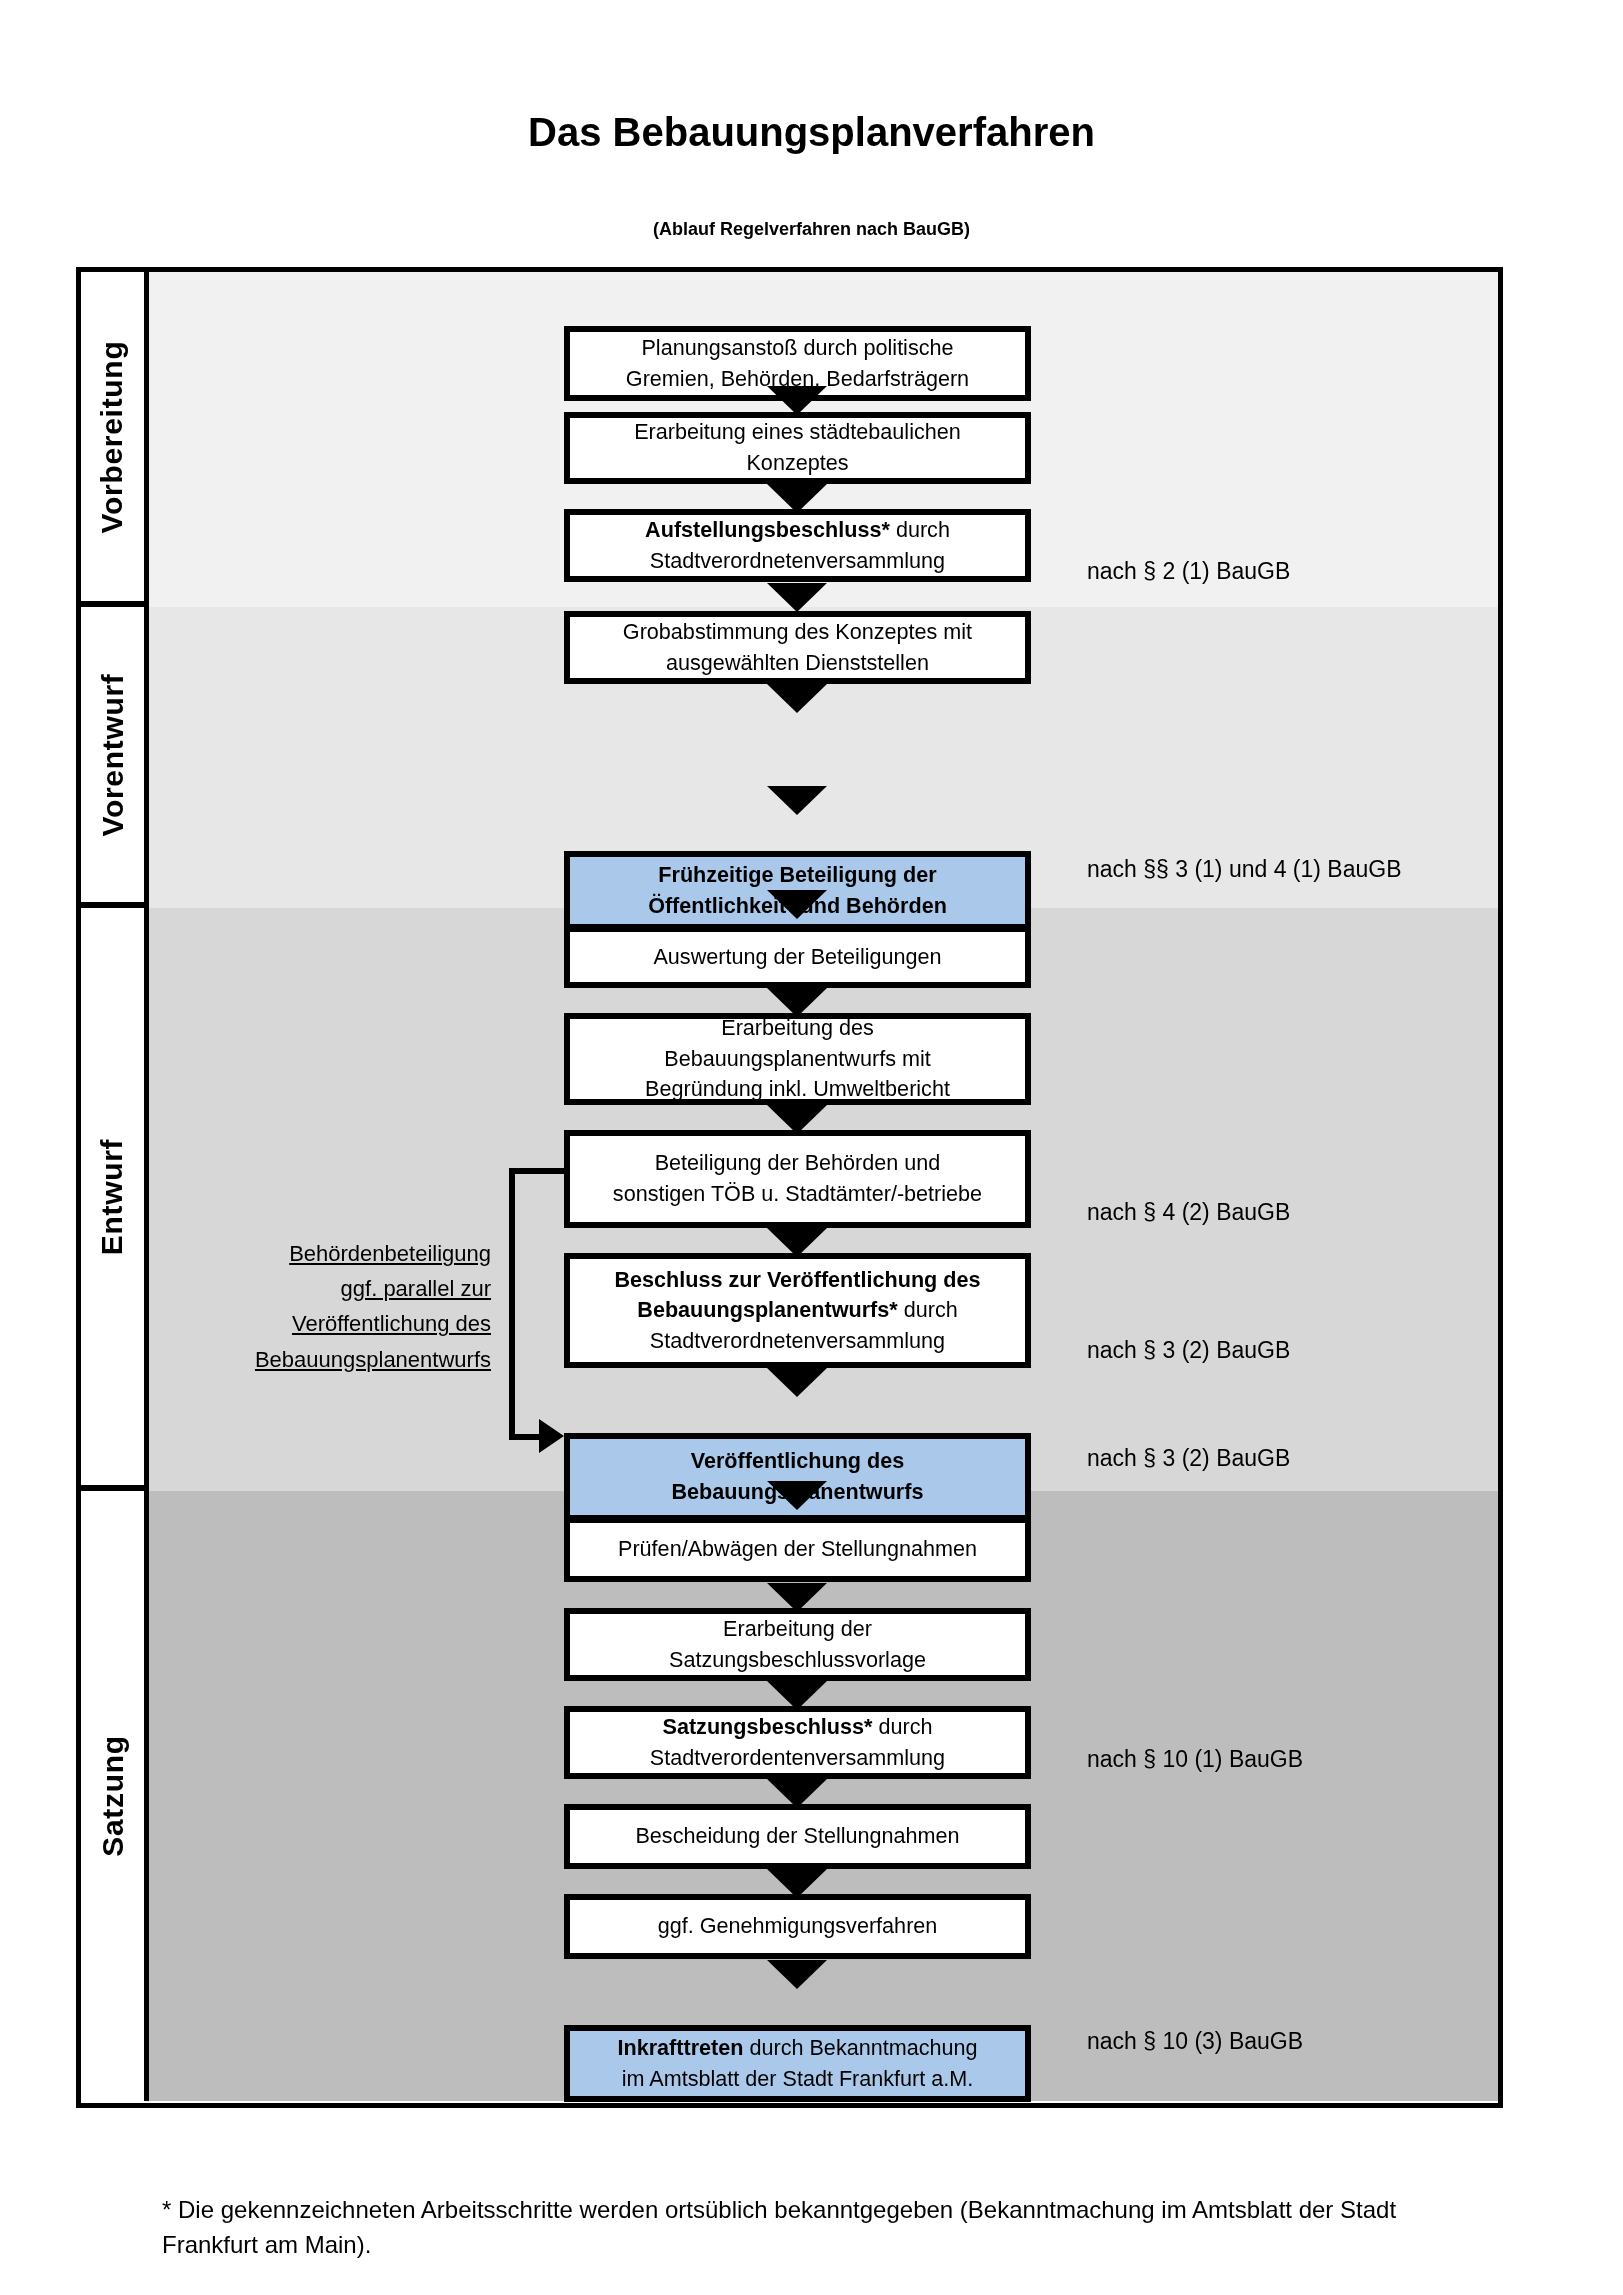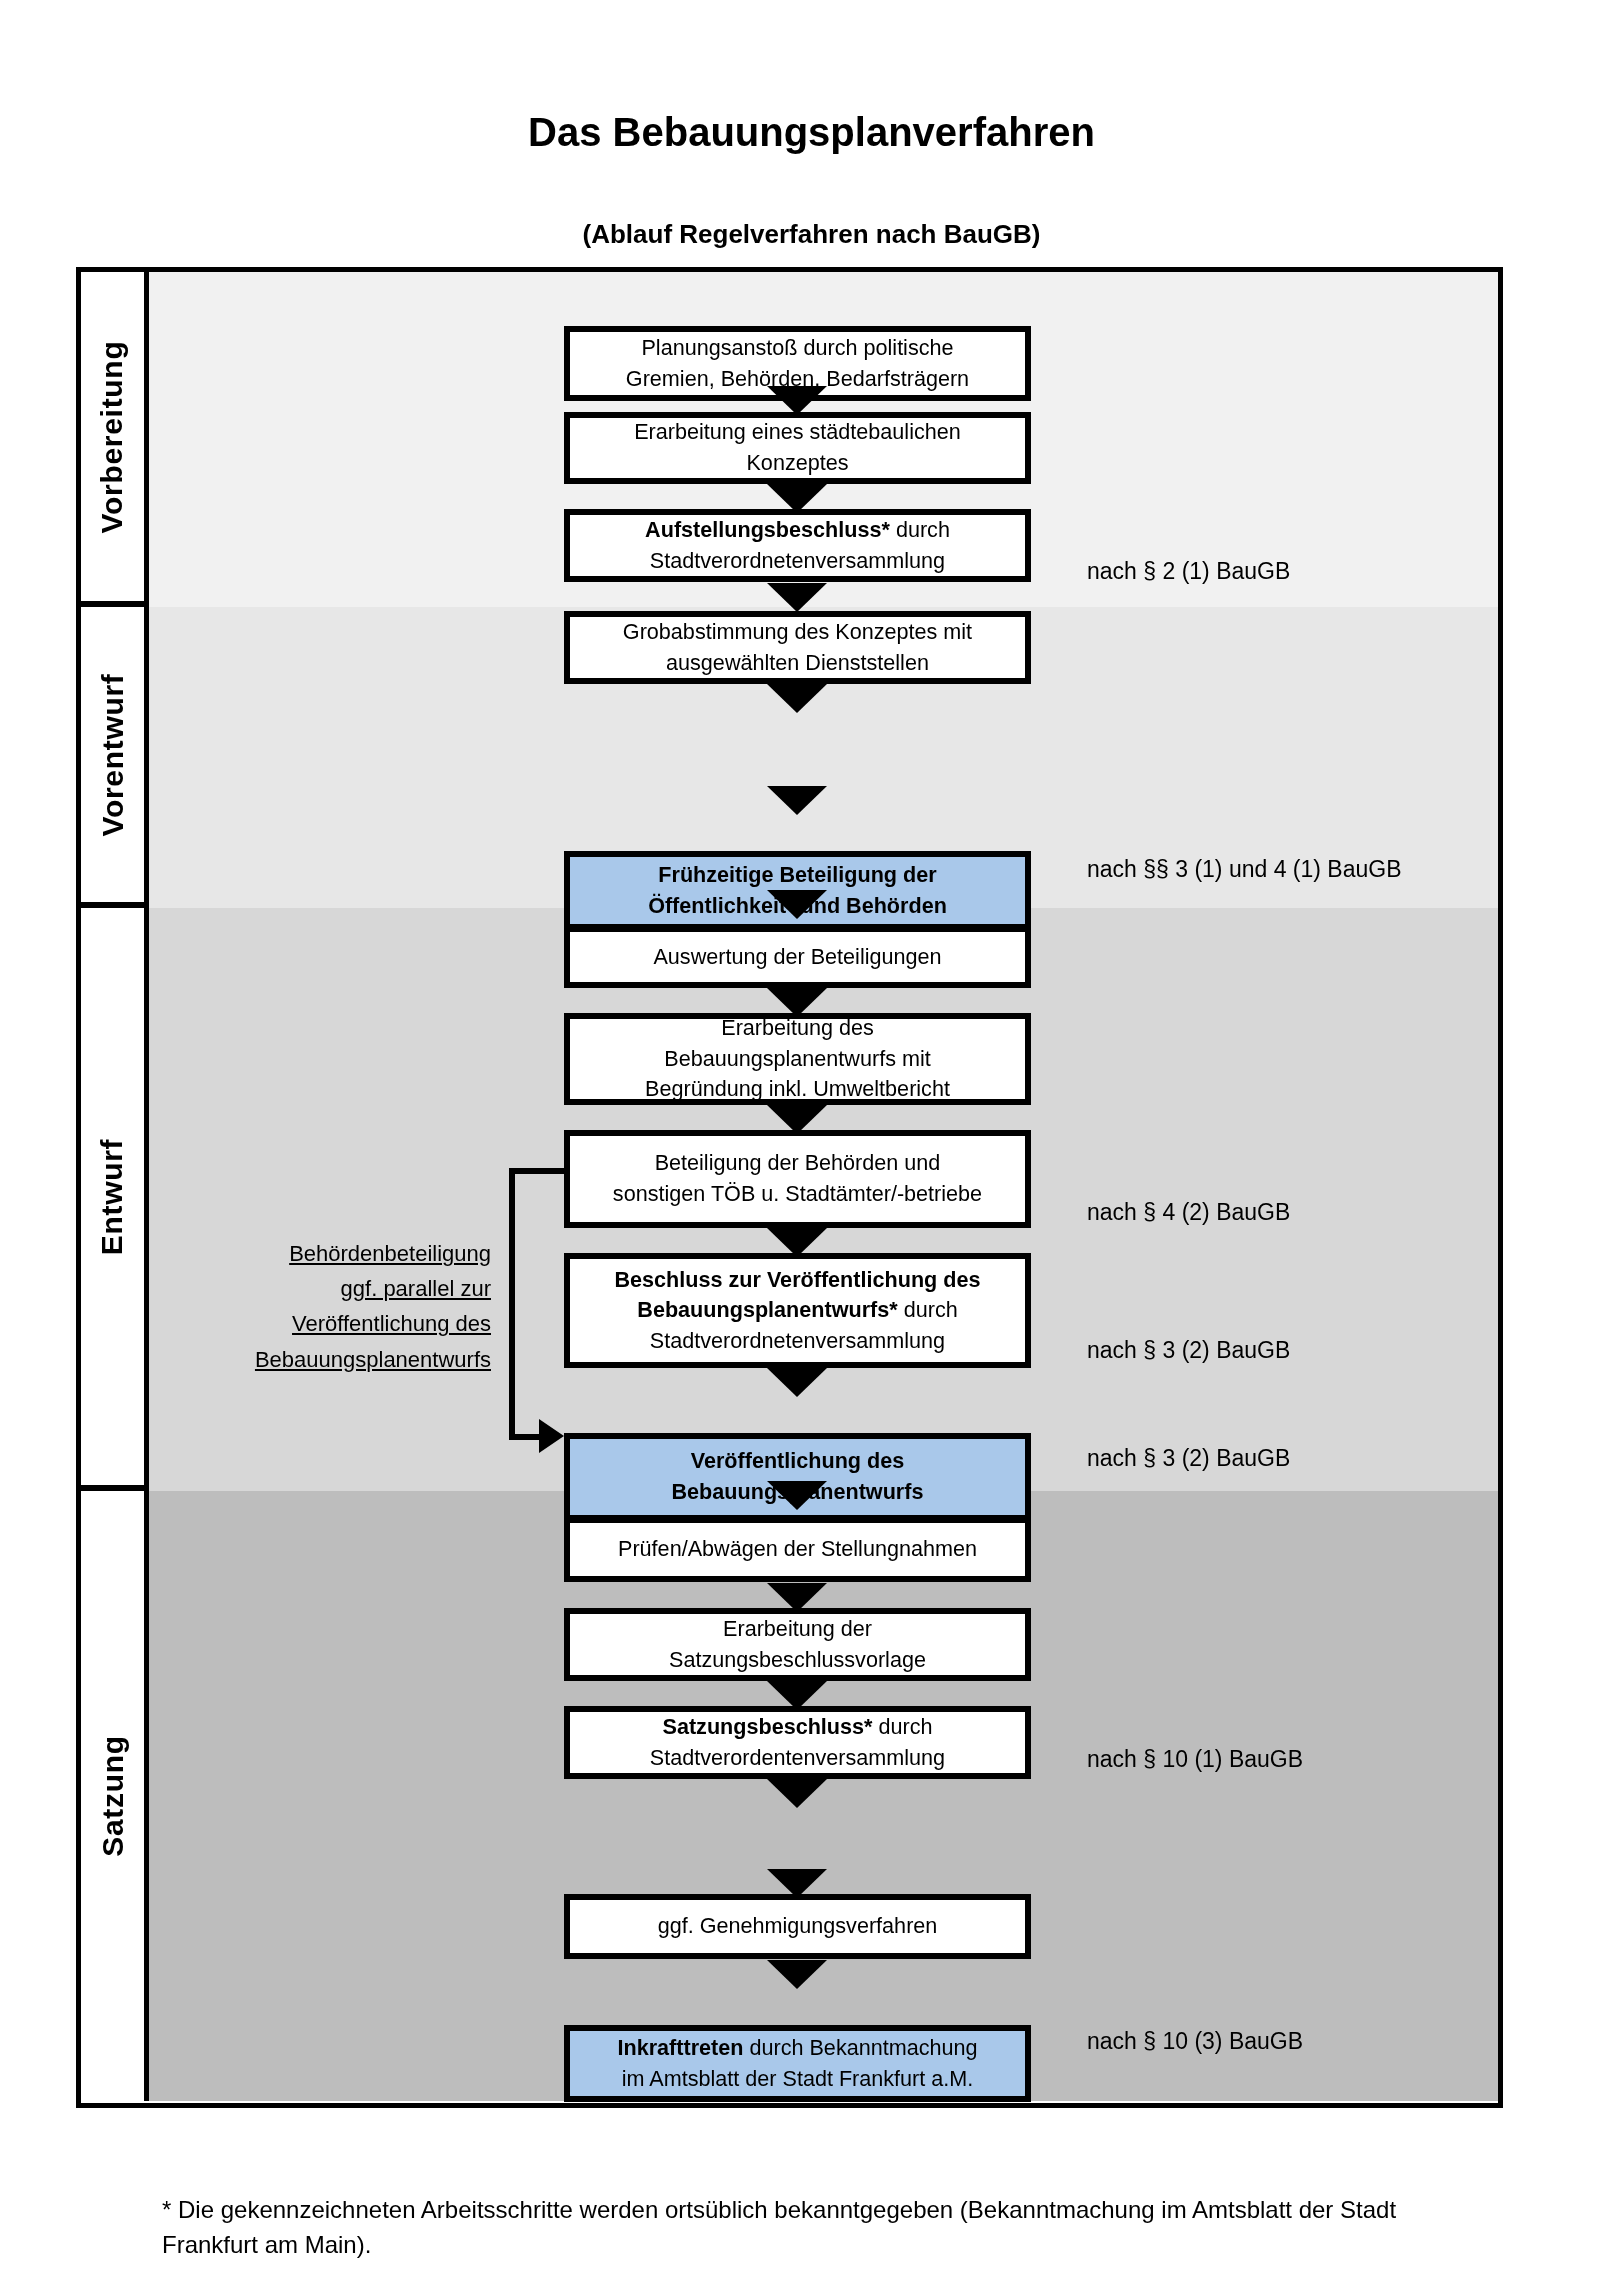--- a/index.html
+++ b/index.html
@@ -17,21 +17,21 @@
     top: 110px; left: 0; width: 100%;
     text-align: center;
     font-size: 40px;
     font-weight: bold;
     margin: 0;
   }
   .subtitle {
     position: absolute;
     top: 219px; left: 0; width: 100%;
     text-align: center;
-    font-size: 26px;
+    font-size: 18px;
     font-weight: bold;
   }
   
   .frame {
     position: absolute;
     left: 76px; top: 267px;
     width: 1427px; height: 1841px;
     border: 5.9px solid #000;
     box-sizing: border-box;
     display: flex;
@@ -241,20 +241,23 @@
     <div><span>Satzungsbeschlussvorlage</span></div>
   </div>
   <div class="arr" style="top:1681px"></div>
 
   <div class="fbox" style="top:1706px;height:73px">
     <div><span class="bd">Satzungsbeschluss*</span><span> durch</span></div>
     <div><span>Stadtverordentenversammlung</span></div>
   </div>
   <div class="arr" style="top:1779px"></div>
 
+  <div class="fbox" style="top:1804px;height:65px">
+    <div><span>Bescheidung der Stellungnahmen</span></div>
+  </div>
   <div class="arr" style="top:1869px"></div>
 
   <div class="fbox" style="top:1894px;height:65px">
     <div><span>ggf. Genehmigungsverfahren</span></div>
   </div>
   <div class="arr" style="top:1960px"></div>
 
   <div class="fbox hl" style="top:1985px;height:77px">
     <div><span class="bd">Inkrafttreten</span><span> durch Bekanntmachung</span></div>
     <div><span>im Amtsblatt der Stadt Frankfurt a.M.</span></div>

